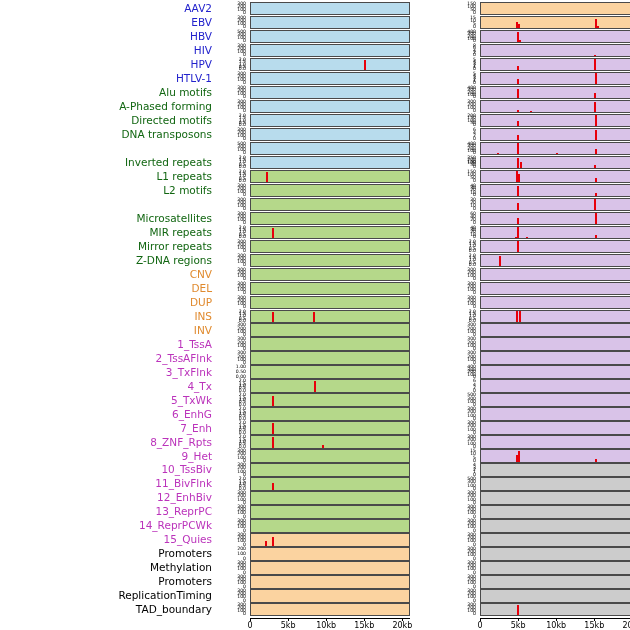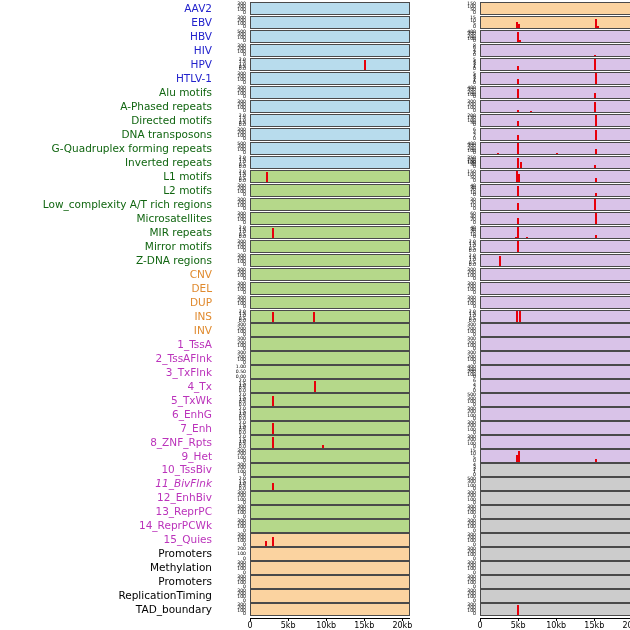--- a/index.html
+++ b/index.html
@@ -82,48 +82,46 @@
 <div id="wrap">
 
   <div class="labels">
       <div class="row-label" style="top: 3.23864px; color: rgb(34, 34, 204);">AAV2</div>
       <div class="row-label" style="top: 17.2159px; color: rgb(34, 34, 204);">EBV</div>
       <div class="row-label" style="top: 31.1932px; color: rgb(34, 34, 204);">HBV</div>
       <div class="row-label" style="top: 45.1705px; color: rgb(34, 34, 204);">HIV</div>
       <div class="row-label" style="top: 59.1477px; color: rgb(34, 34, 204);">HPV</div>
       <div class="row-label" style="top: 73.125px; color: rgb(34, 34, 204);">HTLV-1</div>
       <div class="row-label" style="top: 87.1023px; color: rgb(17, 102, 17);">Alu motifs</div>
-      <div class="row-label" style="top: 101.08px; color: rgb(17, 102, 17);">A-Phased repeats</div>
+      <div class="row-label" style="top: 101.08px; color: rgb(17, 102, 17);">A-Phased forming</div>
       <div class="row-label" style="top: 115.057px; color: rgb(17, 102, 17);">Directed motifs</div>
       <div class="row-label" style="top: 129.034px; color: rgb(17, 102, 17);">DNA transposons</div>
-      <div class="row-label" style="top: 143.011px; color: rgb(17, 102, 17);">G-Quadruplex forming repeats</div>
       <div class="row-label" style="top: 156.989px; color: rgb(17, 102, 17);">Inverted repeats</div>
-      <div class="row-label" style="top: 170.966px; color: rgb(17, 102, 17);">L1 motifs</div>
+      <div class="row-label" style="top: 170.966px; color: rgb(17, 102, 17);">L1 repeats</div>
       <div class="row-label" style="top: 184.943px; color: rgb(17, 102, 17);">L2 motifs</div>
-      <div class="row-label" style="top: 198.92px; color: rgb(17, 102, 17);">Low_complexity A/T rich regions</div>
       <div class="row-label" style="top: 212.898px; color: rgb(17, 102, 17);">Microsatellites</div>
       <div class="row-label" style="top: 226.875px; color: rgb(17, 102, 17);">MIR repeats</div>
-      <div class="row-label" style="top: 240.852px; color: rgb(17, 102, 17);">Mirror motifs</div>
+      <div class="row-label" style="top: 240.852px; color: rgb(17, 102, 17);">Mirror repeats</div>
       <div class="row-label" style="top: 254.83px; color: rgb(17, 102, 17);">Z-DNA regions</div>
       <div class="row-label" style="top: 268.807px; color: rgb(224, 138, 46);">CNV</div>
       <div class="row-label" style="top: 282.784px; color: rgb(224, 138, 46);">DEL</div>
       <div class="row-label" style="top: 296.761px; color: rgb(224, 138, 46);">DUP</div>
       <div class="row-label" style="top: 310.739px; color: rgb(224, 138, 46);">INS</div>
       <div class="row-label" style="top: 324.716px; color: rgb(224, 138, 46);">INV</div>
       <div class="row-label" style="top: 338.693px; color: rgb(187, 51, 187);">1_TssA</div>
       <div class="row-label" style="top: 352.67px; color: rgb(187, 51, 187);">2_TssAFlnk</div>
       <div class="row-label" style="top: 366.648px; color: rgb(187, 51, 187);">3_TxFlnk</div>
       <div class="row-label" style="top: 380.625px; color: rgb(187, 51, 187);">4_Tx</div>
       <div class="row-label" style="top: 394.602px; color: rgb(187, 51, 187);">5_TxWk</div>
       <div class="row-label" style="top: 408.58px; color: rgb(187, 51, 187);">6_EnhG</div>
       <div class="row-label" style="top: 422.557px; color: rgb(187, 51, 187);">7_Enh</div>
       <div class="row-label" style="top: 436.534px; color: rgb(187, 51, 187);">8_ZNF_Rpts</div>
       <div class="row-label" style="top: 450.511px; color: rgb(187, 51, 187);">9_Het</div>
       <div class="row-label" style="top: 464.489px; color: rgb(187, 51, 187);">10_TssBiv</div>
-      <div class="row-label" style="top: 478.466px; color: rgb(187, 51, 187); font-style: italic;">11_BivFlnk</div>
+      <div class="row-label" style="top: 478.466px; color: rgb(187, 51, 187);">11_BivFlnk</div>
       <div class="row-label" style="top: 492.443px; color: rgb(187, 51, 187);">12_EnhBiv</div>
       <div class="row-label" style="top: 506.42px; color: rgb(187, 51, 187);">13_ReprPC</div>
       <div class="row-label" style="top: 520.398px; color: rgb(187, 51, 187);">14_ReprPCWk</div>
       <div class="row-label" style="top: 534.375px; color: rgb(187, 51, 187);">15_Quies</div>
       <div class="row-label" style="top: 548.352px; color: rgb(0, 0, 0);">Promoters</div>
       <div class="row-label" style="top: 562.33px; color: rgb(0, 0, 0);">Methylation</div>
       <div class="row-label" style="top: 576.307px; color: rgb(0, 0, 0);">Promoters</div>
       <div class="row-label" style="top: 590.284px; color: rgb(0, 0, 0);">ReplicationTiming</div>
       <div class="row-label" style="top: 604.261px; color: rgb(0, 0, 0);">TAD_boundary</div>
     </div>

